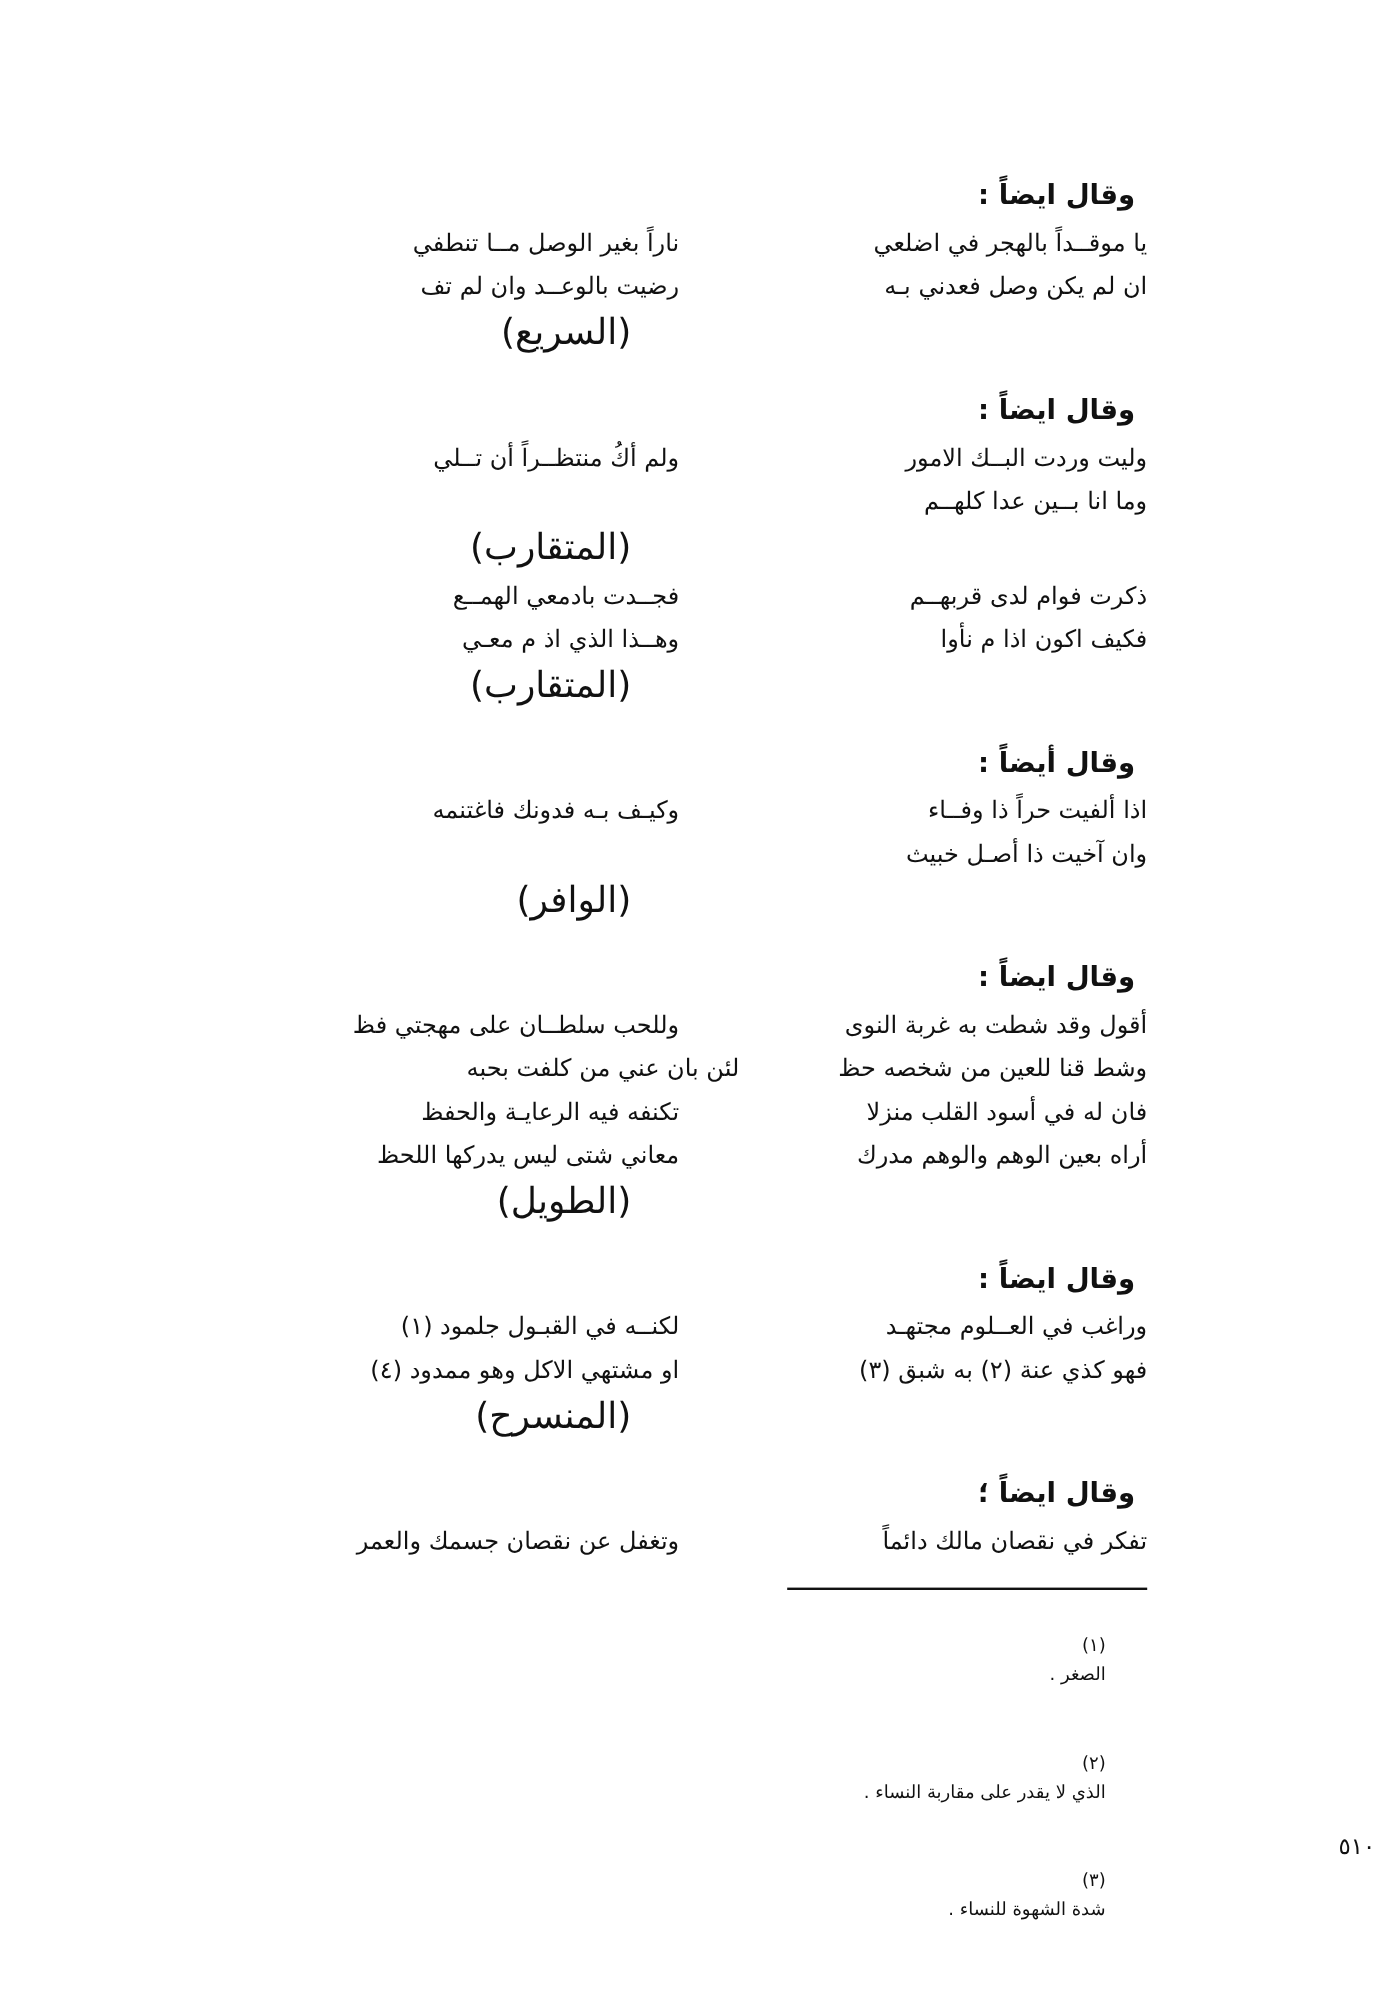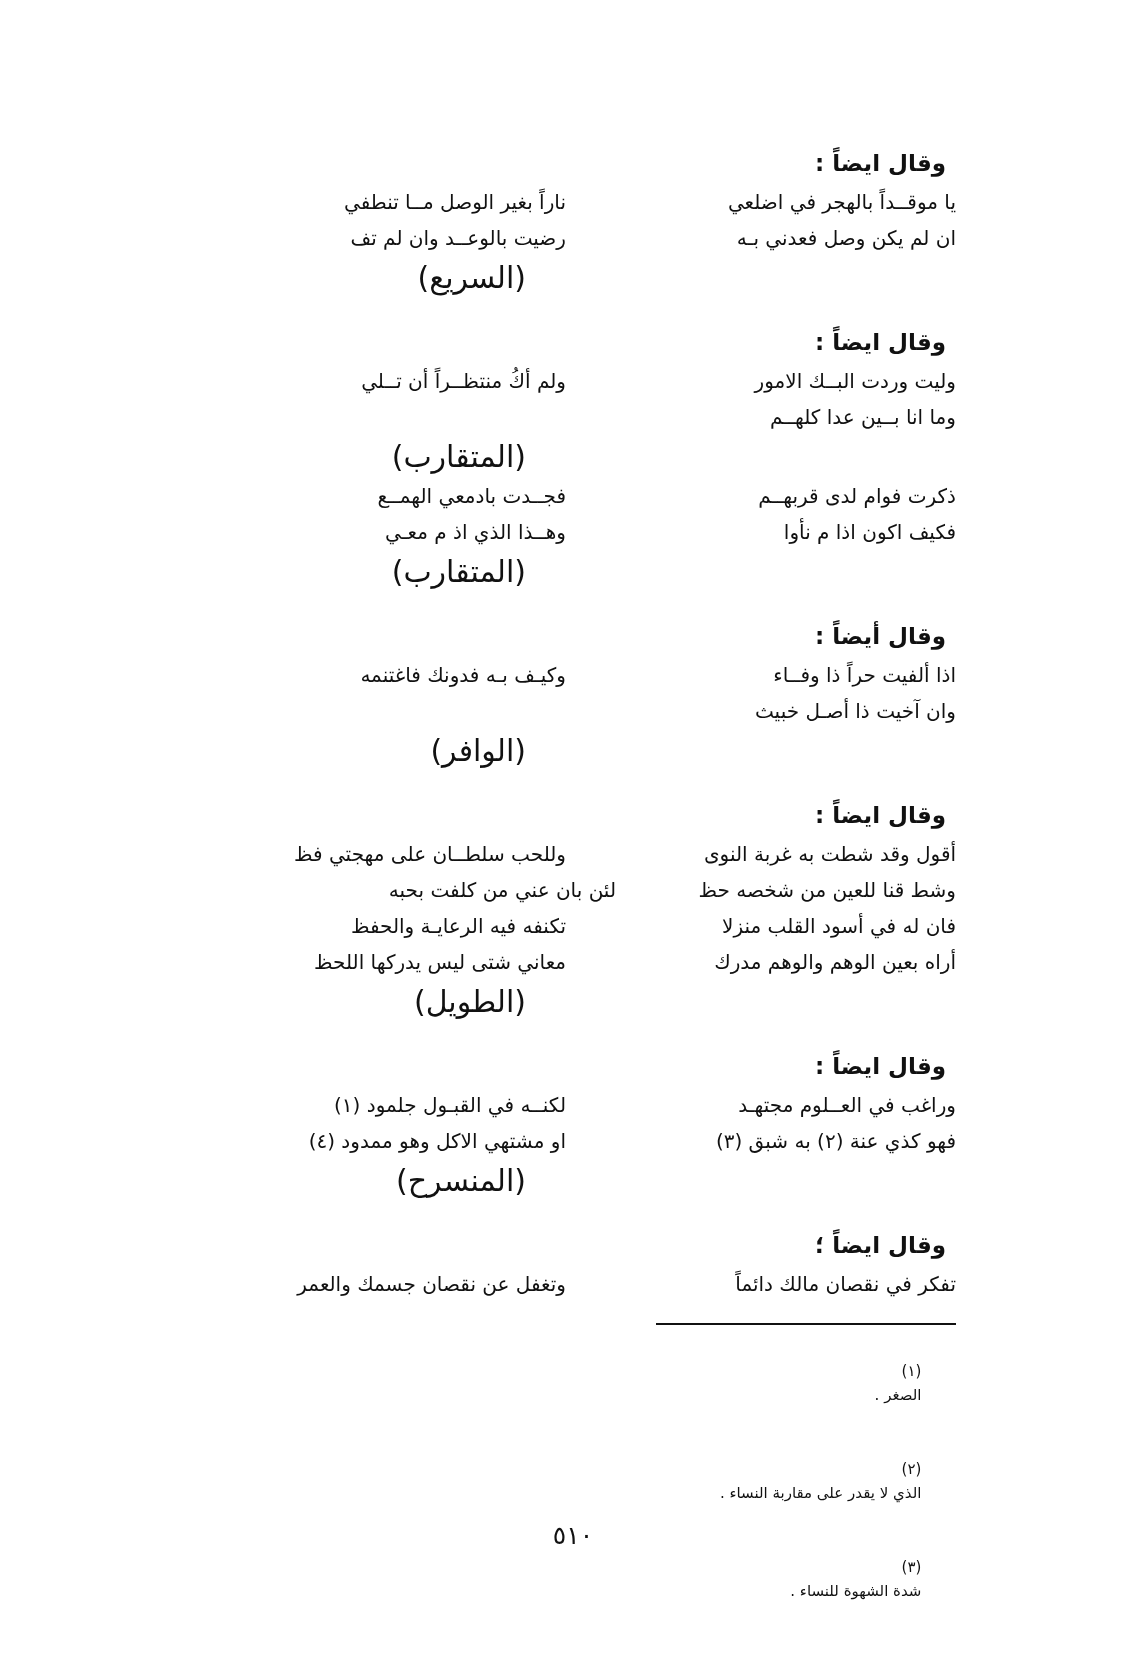--- a/index.html
+++ b/index.html
@@ -89,22 +89,22 @@
     margin: 0 6px 2px 0;
     white-space: pre;
   }
   .footnote .num { margin-left: 6px; }
 
   .page-number {
     position: absolute;
     bottom: 110px;
     left: 0;
     width: 100%;
-    text-align: center;
-    font-size: 25px;
+    text-align: right;
+    font-size: 19px;
     letter-spacing: 2px;
   }
 </style>
 </head>
 <body>
 
 <div class="page">
 
   <div class="section">
     <div class="heading">وقال ايضاً :</div>

